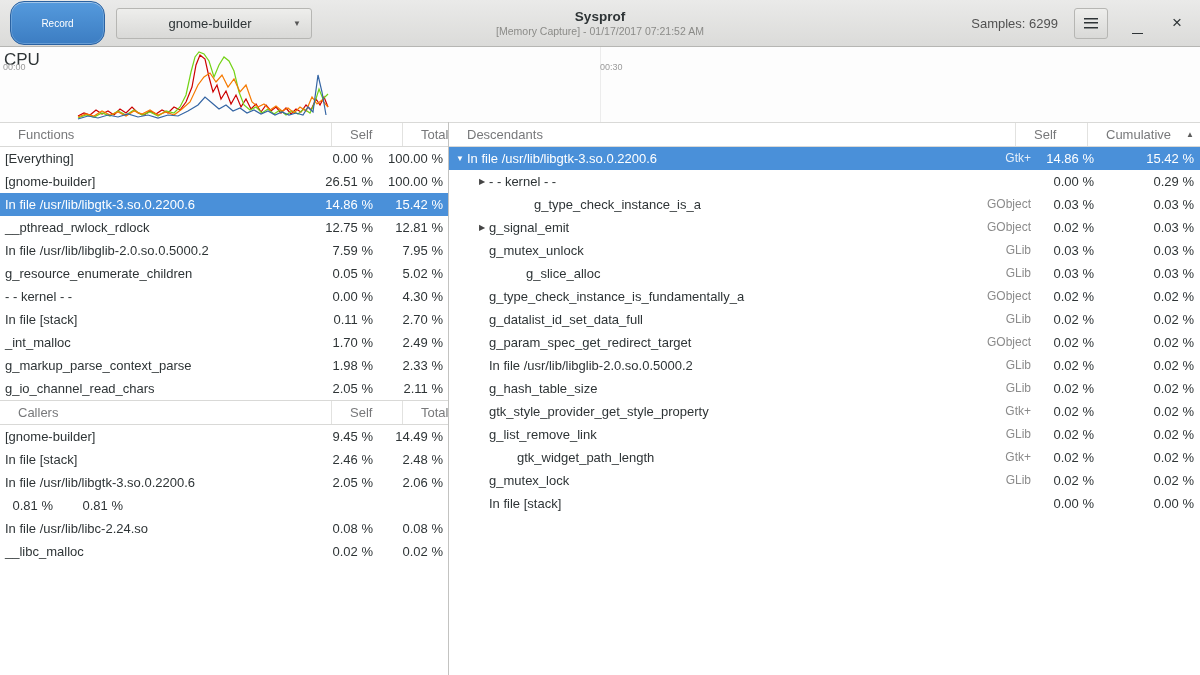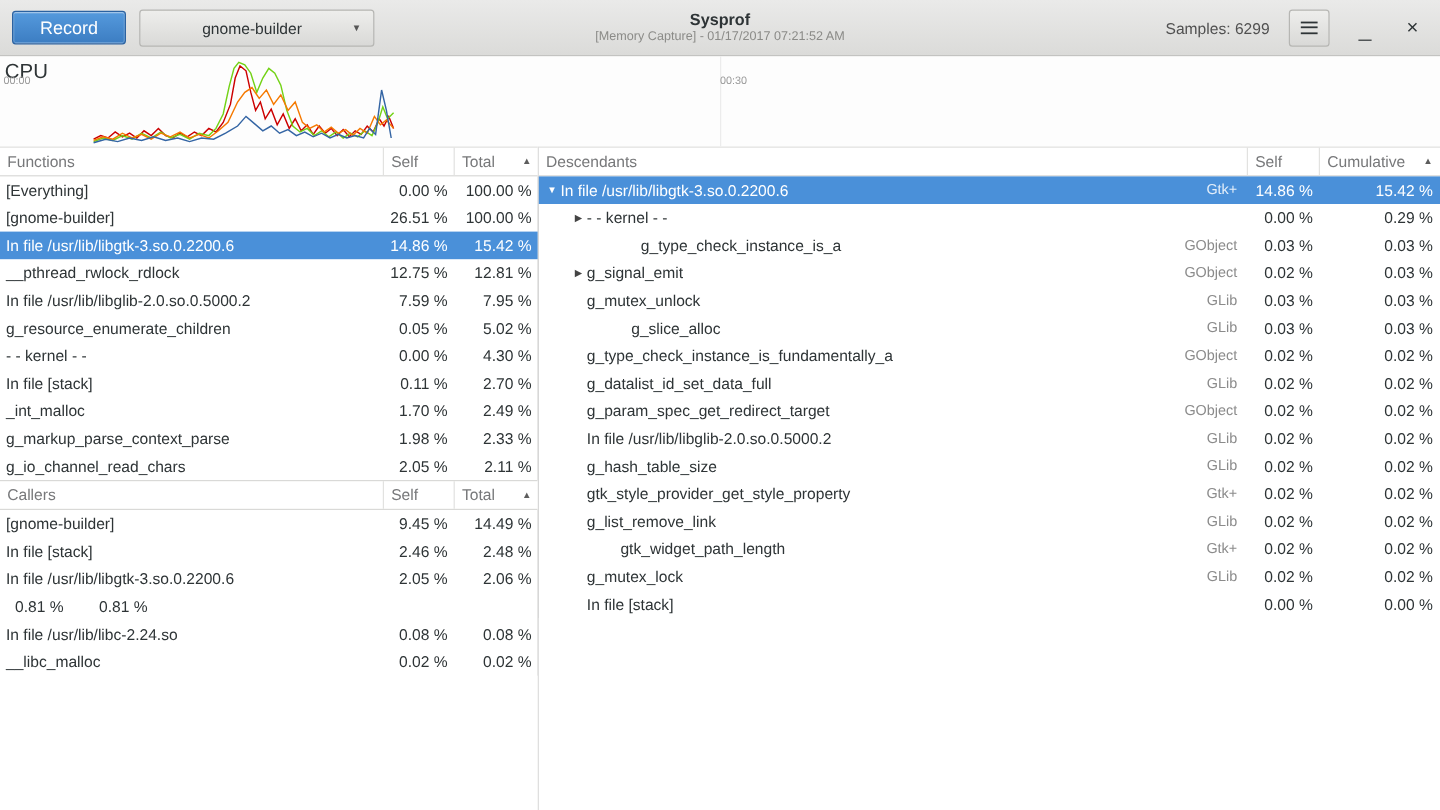--- a/index.html
+++ b/index.html
@@ -4,22 +4,22 @@
 <style>
   * { margin:0; padding:0; box-sizing:border-box; }
   html,body { width:1200px; height:675px; overflow:hidden; background:#fff;
               font-family:"Liberation Sans", sans-serif; }
   .app { width:1200px; height:675px; display:flex; flex-direction:column; }
 
   
   .headerbar { flex:0 0 47px; height:47px; background:linear-gradient(#eaeae9,#dbdbd9);
                border-bottom:1px solid #b6b6b3; display:flex; align-items:center;
                padding:0 10px; position:relative; }
-  .record-btn { height:28px; min-width:95px; background:linear-gradient(#559add,#3c7dc2);
-                border:1px solid #2b62a1; border-radius:3px; color:#fff; font-size:15px;
+  .record-btn { height:44px; min-width:95px; background:linear-gradient(#559add,#3c7dc2);
+                border:1px solid #2b62a1; border-radius:14px; color:#fff; font-size:10px;
                 font-family:inherit; box-shadow:inset 0 1px rgba(255,255,255,.35), inset 0 0 0 1px rgba(120,170,220,.7);
                 cursor:pointer; }
   .process-btn { height:31px; width:196px; margin-left:11px; background:linear-gradient(#eeeeec,#d9d9d7);
                  border:1px solid #b6b6b3; border-radius:3px; color:#2e3436; font-size:13px;
                  font-family:inherit; display:flex; align-items:center; padding:0 10px; cursor:pointer; }
   .process-btn .pbl { flex:1; text-align:center; }
   .caret { font-size:8px; color:#565656; }
   .titles { position:absolute; left:50%; top:50%; transform:translate(-50%,-50%); text-align:center; pointer-events:none; }
   .title { font-size:13.5px; font-weight:bold; color:#2e3436; line-height:16px; }
   .subtitle { font-size:10.5px; color:#8b8b88; line-height:13px; }
@@ -46,21 +46,21 @@
   .t30 { left:50%; }
   .mid-gridline { position:absolute; left:50%; top:0; bottom:0; width:1px; background:#ececec; }
 
   
   .main { flex:1; display:flex; min-height:0; }
   .left-panel { flex:0 0 449px; width:449px; border-right:1px solid #c3c3c1; display:flex; flex-direction:column; background:#fff; }
   .right-panel { flex:1; display:flex; flex-direction:column; background:#fff; }
 
   .thead { display:flex; height:25px; line-height:23px; background:#ffffff; border-top:1px solid #d9d9d7;
            border-bottom:1px solid #d9d9d7; color:#77787a; font-size:13px; flex:0 0 25px; }
-  .thcell { border-right:1px solid #e2e2e0; padding:0 6px; display:flex; align-items:flex-end; cursor:pointer; }
+  .thcell { border-right:1px solid #e2e2e0; padding:0 6px; display:flex; align-items:flex-end; cursor:pointer;margin-left:12px; }
   .thcell:last-child { border-right:none; }
   .sort-arrow { margin-left:auto; font-size:8px; color:#5d5d5d; padding-left:6px; }
 
   .col-name-l { flex:0 0 320px; width:320px; }
   .col-self-l { flex:0 0 59px; width:59px; }
   .col-total-l { flex:0 0 70px; width:70px; }
   .col-name-r { flex:1; min-width:0; }
   .col-self-r { flex:0 0 60px; width:60px; }
   .col-cum-r { flex:0 0 100px; width:100px; }
 

